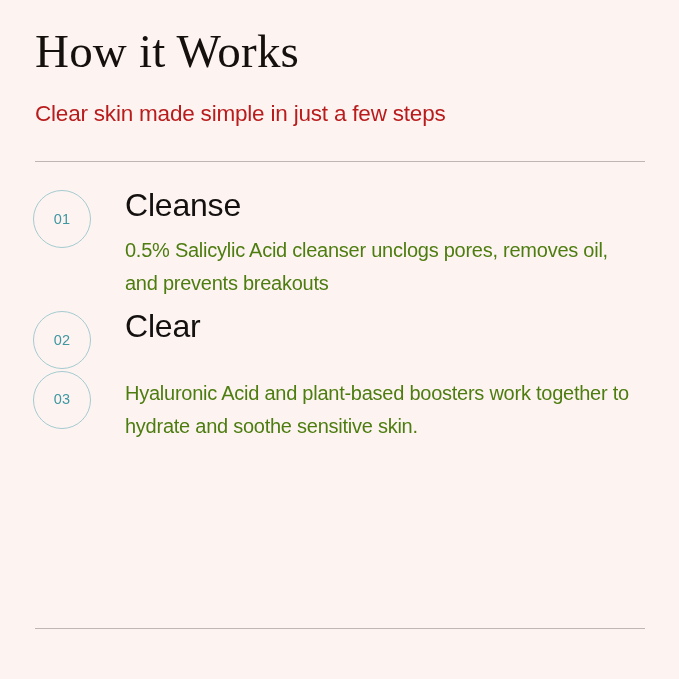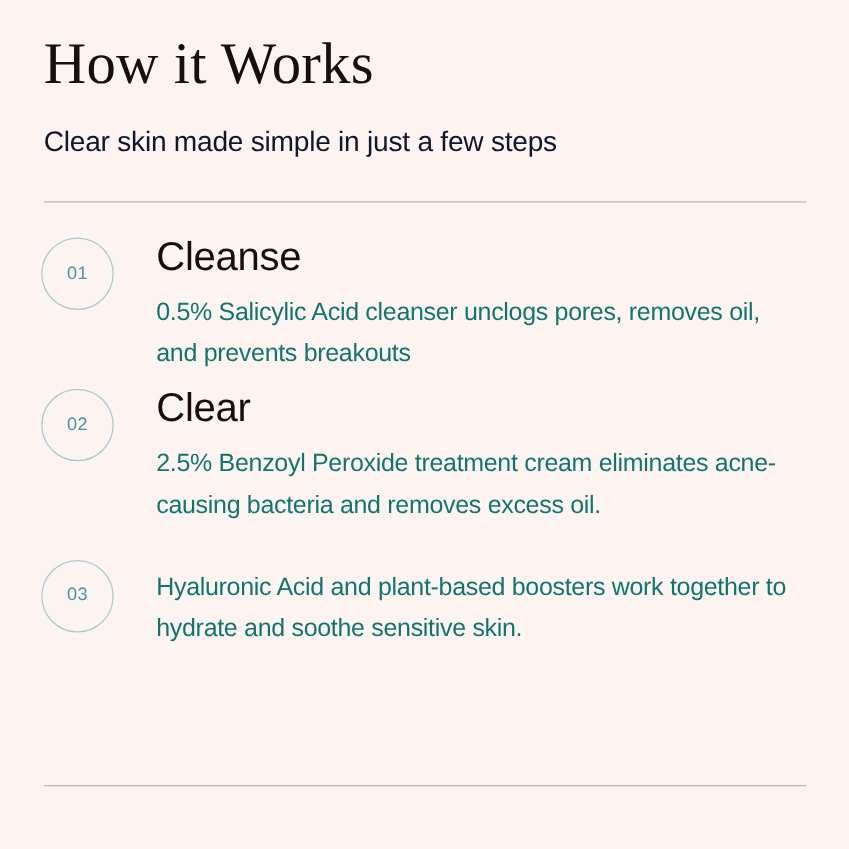--- a/index.html
+++ b/index.html
@@ -40,21 +40,21 @@
     letter-spacing: 0.2px;
     margin: 0;
     white-space: nowrap;
   }
 
   .page-subtitle {
     font-family: "Liberation Sans", sans-serif;
     font-size: 22.5px;
     line-height: 1.2;
     font-weight: 400;
-    color: #0f172a;
+    color: #b91c1c;
     letter-spacing: -0.2px;
     margin: 0;
     padding-top: 23px;
     white-space: nowrap;
   }
 
   
   .divider {
     position: absolute;
     left: 35px;
@@ -114,21 +114,21 @@
     letter-spacing: -0.2px;
     line-height: 1.12;
     margin: 0;
     padding-top: 2px;
   }
 
   .step-desc {
     font-family: "Liberation Sans", sans-serif;
     font-size: 20px;
     font-weight: 400;
-    color: #0f766e;
+    color: #4d7c0f;
     letter-spacing: -0.25px;
     line-height: 33.5px;
     margin: 0;
     padding-top: 10px;
     max-width: 522px;
   }
 
   .step-2 { margin-top: 6px; }
   .step-3 { margin-top: 22px; }
 </style>
@@ -152,21 +152,20 @@
       </div>
       <h2 class="step-title">Cleanse</h2>
       <p class="step-desc">0.5% Salicylic Acid cleanser unclogs pores, removes oil, and prevents breakouts</p>
     </div>
 
     <div class="step step-2">
       <div class="step-badge">
         <span class="step-badge-number">02</span>
       </div>
       <h2 class="step-title">Clear</h2>
-      <p class="step-desc">2.5% Benzoyl Peroxide treatment cream eliminates acne-causing bacteria and removes excess oil.</p>
     </div>
 
     <div class="step step-3">
       <div class="step-badge">
         <span class="step-badge-number">03</span>
       </div>
       <p class="step-desc">Hyaluronic Acid and plant-based boosters work together to hydrate and soothe sensitive skin.</p>
     </div>
 
   </div>

